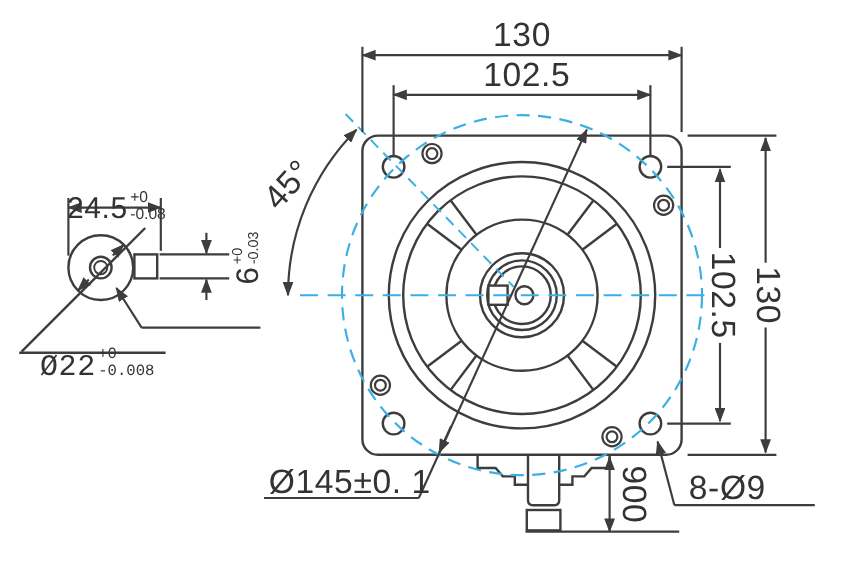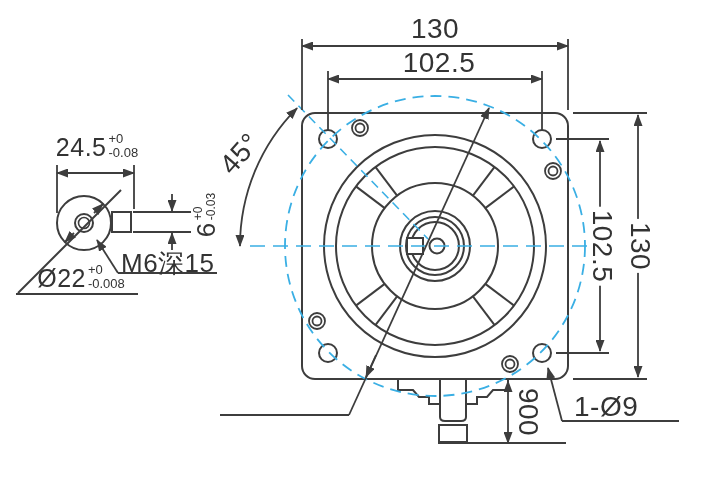--- a/index.html
+++ b/index.html
@@ -13,21 +13,21 @@
     font-size:28px;letter-spacing:0.5px;
   }
   .ctr{transform:translate(-50%,-50%);}
   .rot90{transform:translate(-50%,-50%) rotate(90deg);}
   .rotm90{transform:translate(-50%,-50%) rotate(-90deg);}
   .rot45{transform:translate(-50%,-50%) rotate(-48deg);}
   .onln{background:#ffffff;padding:0 3px;}
   .tol{display:inline-flex;flex-direction:column;font-size:13px;
        line-height:1.1;letter-spacing:0;vertical-align:middle;
        transform:translateY(-3px);margin-left:2px;text-align:left;}
-  .small{font-size:25px;}
+  .small{font-size:25px;margin-top:26px;}
   .key{font-size:26px;}
   .key .tol{font-size:12px;}
 </style>
 </head>
 <body>
 
 <div class="canvas">
 
 <svg width="702" height="486" viewBox="0 0 702 486">
   <defs>
@@ -161,34 +161,34 @@
 </div>
 <div class="lbl rot90 onln" style="left:602px;top:246px;">
   <span>102.5</span>
 </div>
 <div class="lbl rot90" style="left:528px;top:412px;">
   <span>900</span>
 </div>
 <div class="lbl rot45" style="left:240px;top:154px;">
   <span>45°</span>
 </div>
+<div class="lbl" style="left:224px;top:388px;">
+  <span>Ø145±0. 1</span>
+</div>
 <div class="lbl" style="left:574px;top:393px;">
-  <span>1-Ø9</span>
-</div>
-<div class="lbl key" style="left:121px;top:250px;">
-  <span>M6深15</span>
+  <span>8-Ø9</span>
 </div>
 
 <div class="lbl small ctr" style="left:97px;top:149px;">
   <span>24.5</span><span class="tol">
         <span>+0</span>
         <span>-0.08</span>
       </span>
 </div>
-<div class="lbl small ctr" style="left:81px;top:280px;">
+<div class="lbl small ctr" style="left:81px;top:280px;font-family:Liberation Mono, monospace;">
   <span>Ø22</span><span class="tol">
         <span>+0</span>
         <span>-0.008</span>
       </span>
 </div>
 <div class="lbl key rotm90" style="left:207px;top:215px;">
   <span>6</span><span class="tol">
         <span>+0</span>
         <span>-0.03</span>
       </span>

